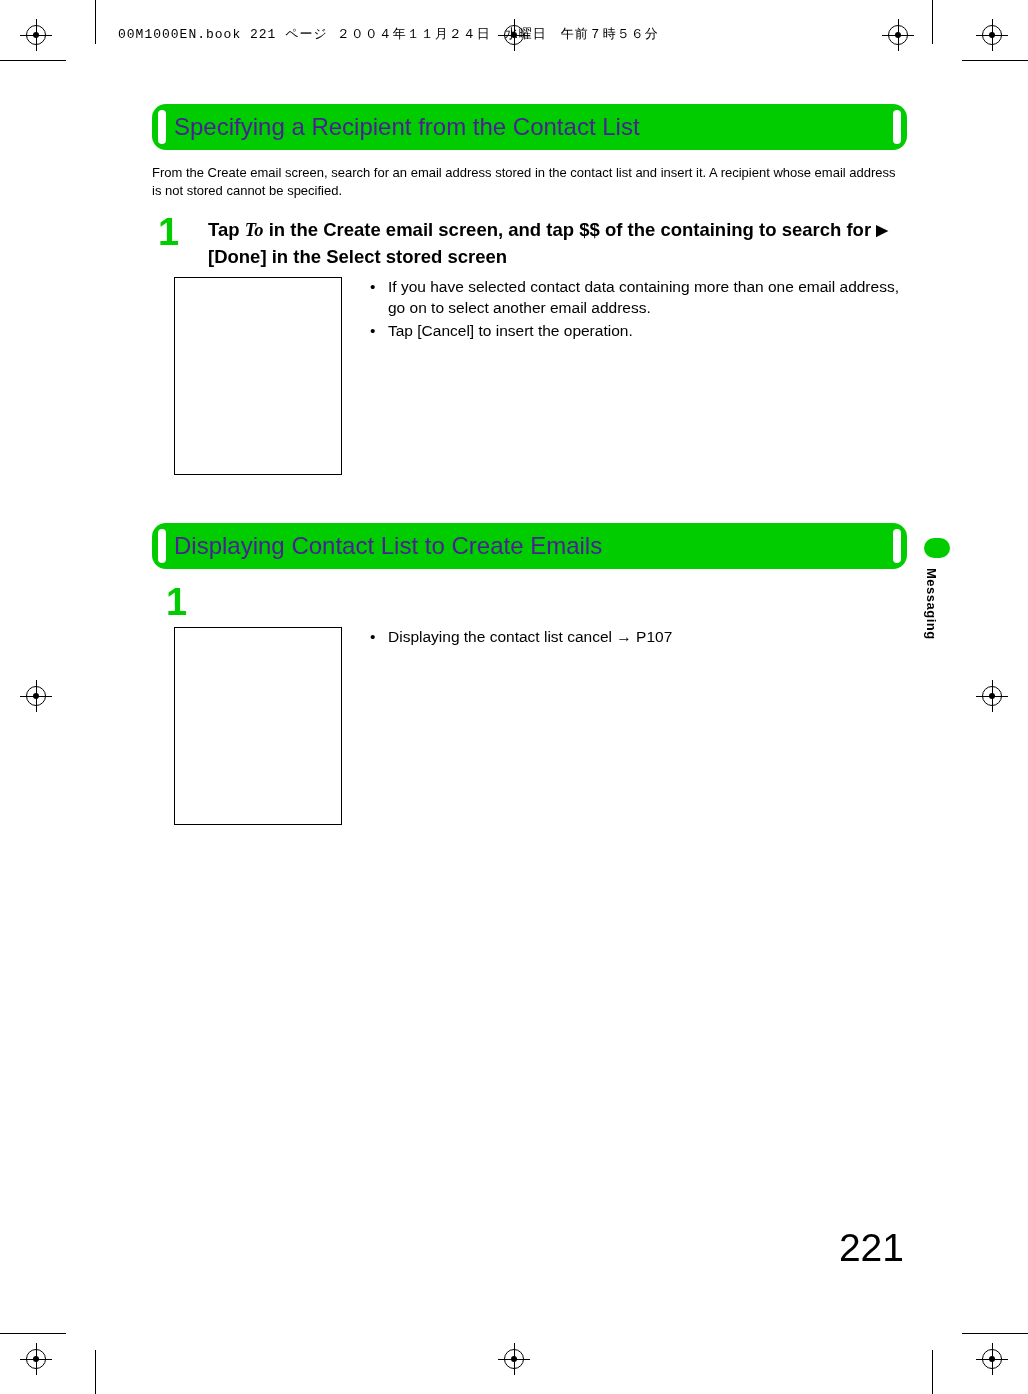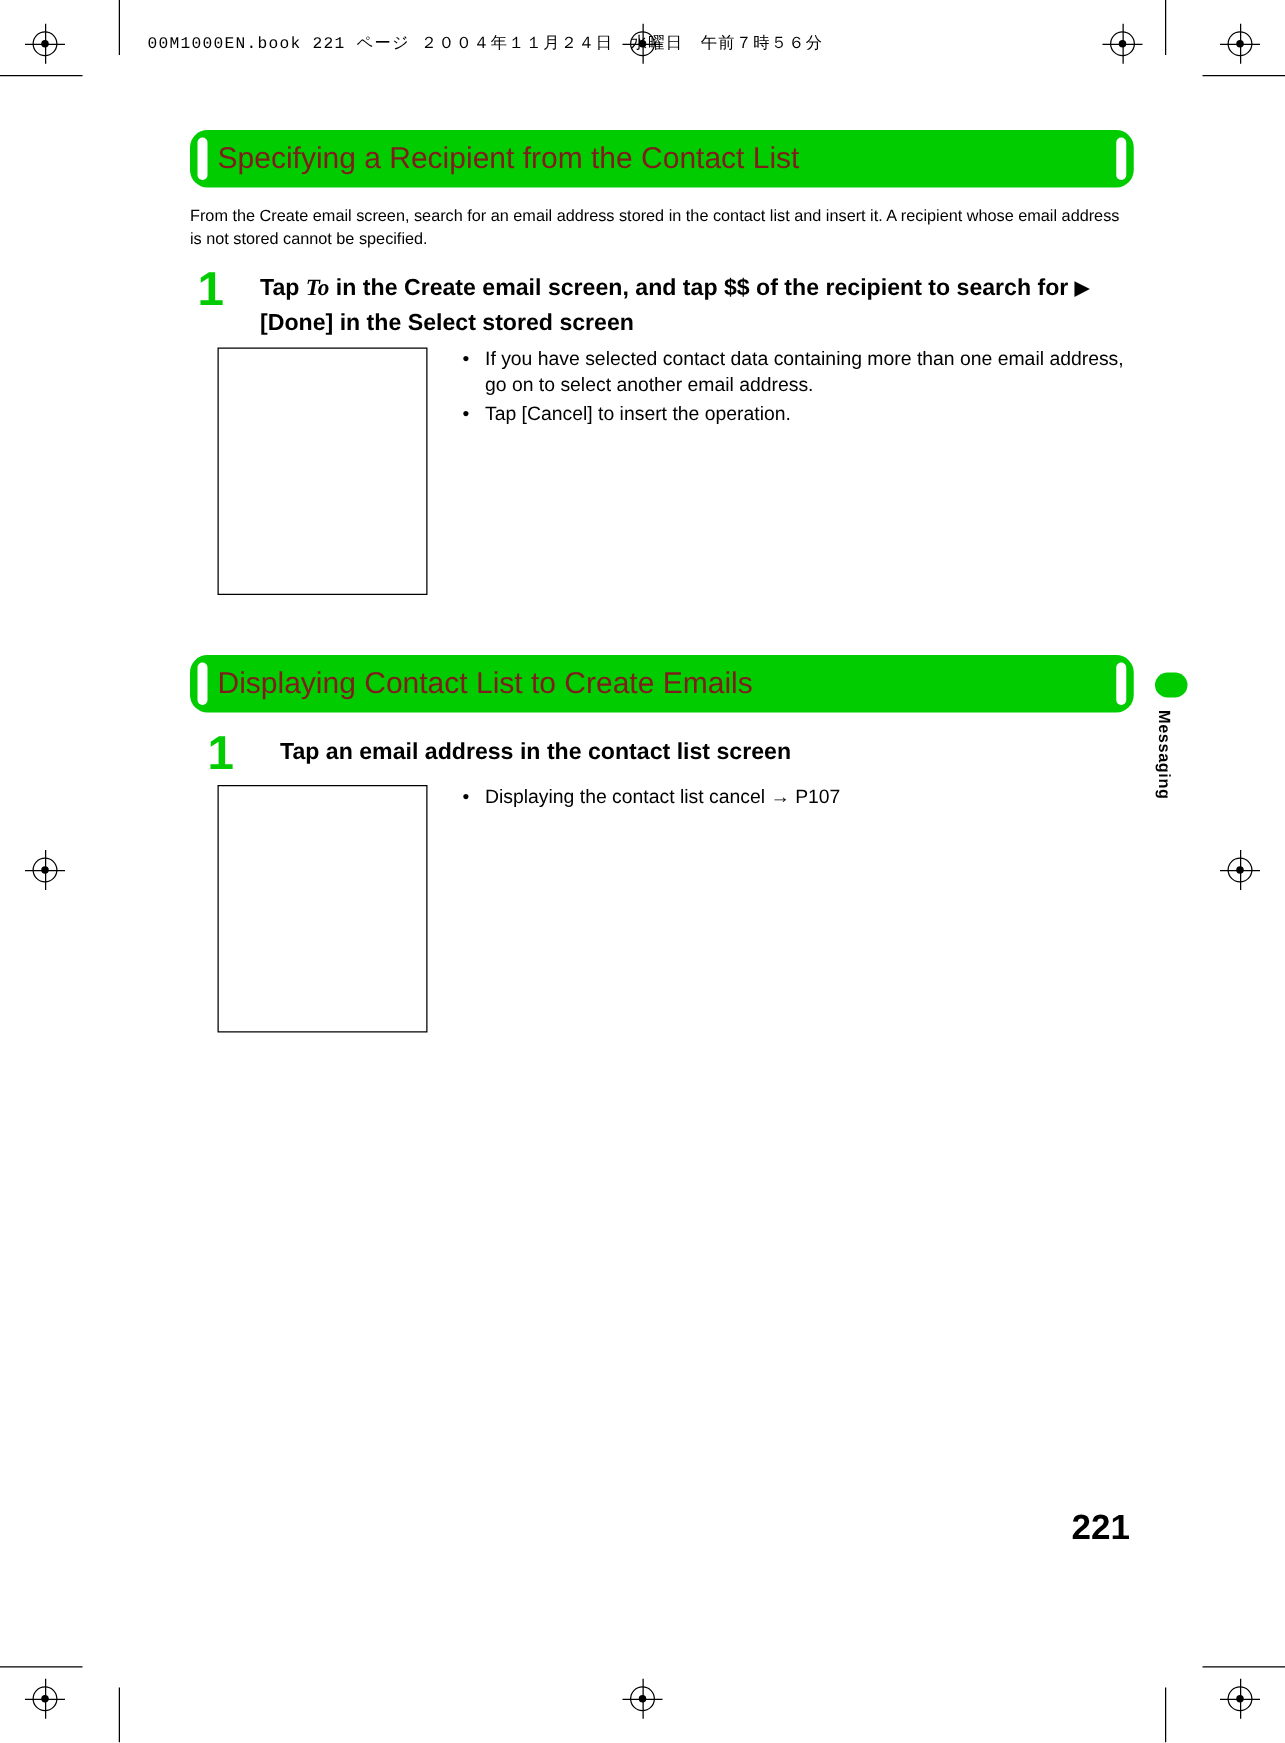--- a/index.html
+++ b/index.html
@@ -42,21 +42,21 @@
     position: absolute;
     top: 6px;
     bottom: 6px;
     width: 8px;
     background: #fff;
     border-radius: 4px;
   }
   .heading-bar::before { left: 6px; }
   .heading-bar::after  { right: 6px; }
   .heading-bar .heading-text {
-    color: #7f1d1d;
+    color: #4c1d95;
     font-size: 24px;
     font-weight: 400;
     margin-left: 4px;
   }
 
   .intro {
     font-size: 13px;
     line-height: 1.35;
     margin: 0 0 14px 0;
   }
@@ -111,23 +111,23 @@
     display: flex;
     margin-bottom: 2px;
   }
   .bullets .b .dot {
     width: 18px; flex: none;
   }
 
   .page-number {
     position: absolute;
     right: 124px;
-    bottom: 156px;
-    font-size: 28px;
-    font-weight: 700;
+    bottom: 124px;
+    font-size: 39px;
+    font-weight: 400;
     font-family: Arial, sans-serif;
   }
 
   .side-tab {
     position: absolute;
     right: 78px;
     top: 538px;
     width: 26px;
     height: 112px;
   }
@@ -245,21 +245,21 @@
   <div class="content">
 
     <div class="heading-bar">
       <span class="heading-text">Specifying a Recipient from the Contact List</span>
     </div>
     <p class="intro">From the Create email screen, search for an email address stored in the contact list and insert it. A recipient whose email address is not stored cannot be specified.</p>
 
     <div class="step-row">
       <div class="step-num">1</div>
       <div class="step-text">
-        <span>Tap </span><span class="ital">To</span><span> in the Create email screen, and tap $$ of the recipient to search for </span><span class="arrow">▶</span><span> [Done] in the Select stored screen</span>
+        <span>Tap </span><span class="ital">To</span><span> in the Create email screen, and tap $$ of the containing to search for </span><span class="arrow">▶</span><span> [Done] in the Select stored screen</span>
       </div>
     </div>
 
     <div class="detail-row">
       <div class="placeholder"></div>
       <div class="bullets">
         <div class="b">
             <span class="dot">•</span>
             <span>If you have selected contact data containing more than one email address, go on to select another email address.</span>
           </div>
@@ -269,21 +269,20 @@
           </div>
       </div>
     </div>
 
     <div class="heading-bar">
       <span class="heading-text">Displaying Contact List to Create Emails</span>
     </div>
 
     <div class="step-row">
       <div class="step-num wide">1</div>
-      <div class="step-text">Tap an email address in the contact list screen</div>
     </div>
 
     <div class="detail-row">
       <div class="placeholder"></div>
       <div class="bullets">
         <div class="b">
             <span class="dot">•</span>
             <span><span>Displaying the contact list cancel </span><span>→</span><span> P107</span></span>
           </div>
       </div>

